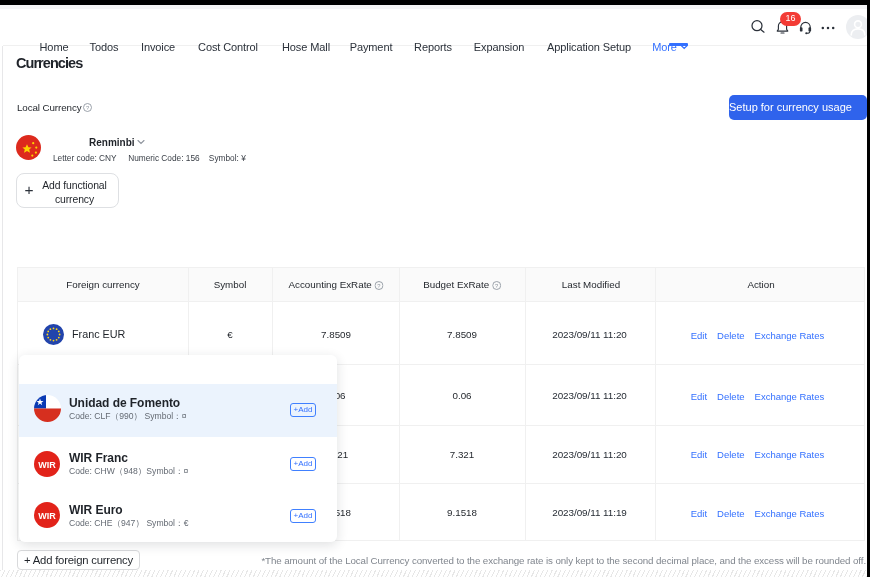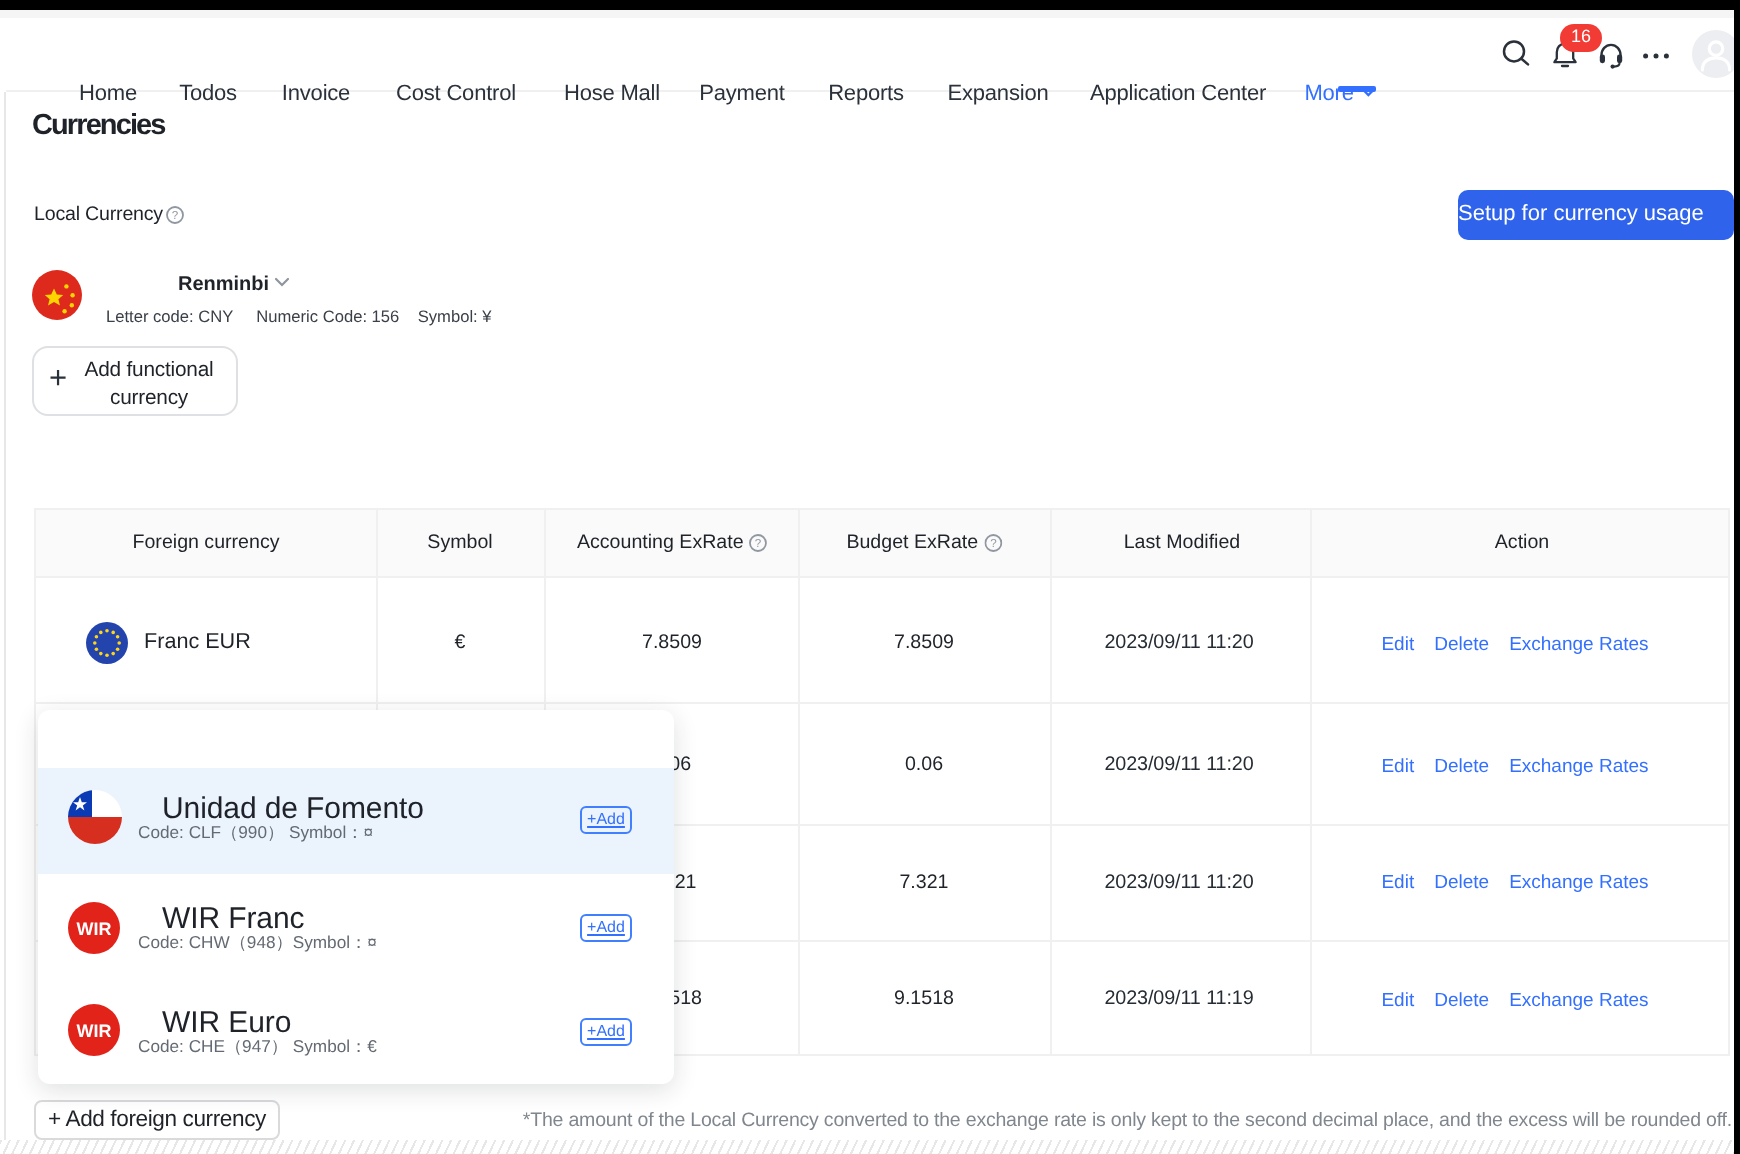--- a/index.html
+++ b/index.html
@@ -24,61 +24,61 @@
   
   #h1{left:16px;top:55px;font-size:14.5px;font-weight:700;letter-spacing:-0.95px;}
   #lc{left:17px;top:102px;font-size:9.8px;color:#1f2329;letter-spacing:-0.1px;}
   #setupbtn{left:729px;top:95px;width:138px;height:25px;background:#2f63ec;border-radius:5px;color:#fff;font-size:11px;line-height:25px;}
   
   #cnflag{left:16px;top:135px;}
   #rmb{left:53px;top:137px;font-size:10px;font-weight:700;margin-left:36px;}
   #rmbmeta{left:53px;top:152.5px;font-size:8.3px;color:#3b4048;}
   #addfunc{left:16px;top:173px;width:103px;height:35px;border:1px solid #dee0e3;border-radius:8px;box-sizing:border-box;font-size:10px;color:#1f2329;}
   
-  #tbl{left:17px;top:254px;width:848px;height:274px;border:1px solid #f0f0f0;box-sizing:border-box;}
+  #tbl{left:17px;top:267px;width:848px;height:274px;border:1px solid #f0f0f0;box-sizing:border-box;}
   .vline{position:absolute;top:0;width:1px;height:272px;background:#f0f0f0;}
   .hline{position:absolute;left:0;width:846px;height:1px;background:#f0f0f0;}
   #thead{position:absolute;left:0;top:0;width:846px;height:33px;background:#fafafa;}
   .th{position:absolute;top:0;height:33px;line-height:33px;font-size:9.8px;color:#1f2329;}
   .td{position:absolute;font-size:9.8px;color:#1f2329;} .date{font-size:9.9px;letter-spacing:-0.05px;color:#262c34;}
   .act{font-size:9.5px;color:#3370ff;}
   .act span{margin:0 5px;}
   
   #addforeign{left:17px;top:550px;width:123px;height:20px;border:1px solid #d9dadc;border-radius:4px;box-sizing:border-box;font-size:11.3px;color:#1f2329;text-align:center;line-height:18px;background:#fff;letter-spacing:-0.2px;}
   #footnote{right:4px;top:555px;font-size:9.75px;color:#80868e;letter-spacing:-0.1px;}
   #hatch{left:0;top:570px;width:867px;height:7px;background:repeating-linear-gradient(115deg,#e7e7e7 0,#e7e7e7 1px,#fff 1px,#fff 4px);}
   
   #panel{left:19px;top:355px;width:317.5px;height:187px;background:#fff;border-radius:6px;box-shadow:0 3px 12px rgba(31,35,41,.14);}
   #search{position:absolute;left:6px;top:6px;width:303px;height:22px;background:#f1f2f4;border-radius:4px;box-sizing:border-box;}
   #search .ph{position:absolute;left:6px;top:0;line-height:22px;font-size:9px;color:#9ba1a9;}
   .item{position:absolute;left:0;width:317.5px;height:53px;}
   .iflag{position:absolute;left:15px;top:11px;}
-  .ititle{position:absolute;left:50px;top:12px;font-size:15px;font-weight:400;color:#1f2329;letter-spacing:-0.05px;margin-left:12px;}
+  .ititle{position:absolute;left:50px;top:12px;font-size:12px;font-weight:700;color:#1f2329;letter-spacing:-0.05px;}
   .icode{position:absolute;left:50px;top:27px;font-size:8.6px;color:#646a73;}
-  .addbtn{position:absolute;left:271px;top:19px;width:26px;height:14px;border:1px solid #4080ff;border-radius:3px;box-sizing:border-box;color:#3370ff;font-size:8px;text-align:center;line-height:12.5px;text-decoration:underline;}
+  .addbtn{position:absolute;left:271px;top:19px;width:26px;height:14px;border:1px solid #4080ff;border-radius:3px;box-sizing:border-box;color:#3370ff;font-size:8px;text-align:center;line-height:12.5px;}
   svg{display:block;}
 </style>
 </head>
 <body>
 <div id="app">
 
   <div class="abs" id="topbar"></div>
   <div class="abs" id="topgray"></div>
   <div class="abs" id="navline"></div>
   <div class="abs" id="leftline"></div>
 
   <span class="abs ctr nav" style="left:54px">Home</span>
   <span class="abs ctr nav" style="left:104px">Todos</span>
   <span class="abs ctr nav" style="left:158px">Invoice</span>
   <span class="abs ctr nav" style="left:228px">Cost Control</span>
   <span class="abs ctr nav" style="left:306px">Hose Mall</span>
   <span class="abs ctr nav" style="left:371px">Payment</span>
   <span class="abs ctr nav" style="left:433px">Reports</span>
   <span class="abs ctr nav" style="left:499px">Expansion</span>
-  <span class="abs ctr nav" style="left:589px">Application Center</span>
+  <span class="abs ctr nav" style="left:589px">Application Setup</span>
   <span class="abs ctr nav" id="more" style="left:670px">More
     <svg style="display:inline-block;vertical-align:1px" width="8" height="6" viewBox="0 0 8 6">
         <path d="M1 1.5 L4 4.5 L7 1.5" stroke="#3370ff" stroke-width="1.2" fill="none" stroke-linecap="round"></path>
       </svg>
   </span>
   <div class="abs" id="moreline"></div>
 
   <svg class="icon" style="left:751px;top:20px" width="14" height="13" viewBox="0 0 14 13">
       <circle cx="6" cy="5.7" r="5" stroke="#2b313a" stroke-width="1.25" fill="none"></circle>
       <path d="M9.7 9.4 L13 12.2" stroke="#2b313a" stroke-width="1.25" stroke-linecap="round"></path>

